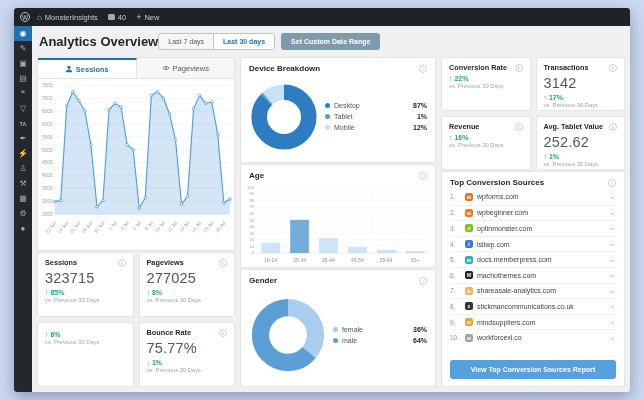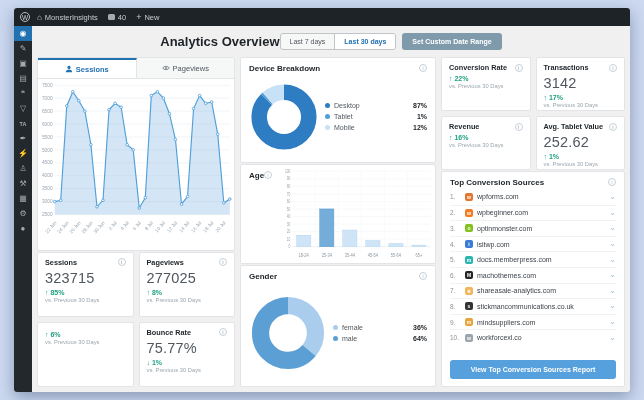--- a/index.html
+++ b/index.html
@@ -15,21 +15,21 @@
   .home-ico{font-size:8px}
   .bubble{width:7px;height:5.5px;background:#a7aaad;border-radius:1.5px;display:inline-block}
   .plus{font-size:9px;line-height:1}
   
   .wbody{flex:1;display:flex;min-height:0}
   .wpsidebar{flex:0 0 18px;background:#23282d;display:flex;flex-direction:column}
   .wp-icon{height:15px;display:flex;align-items:center;justify-content:center;color:#a7aaad;font-size:8px;cursor:pointer}
   .wp-icon.active{background:#2271b1;color:#fff}
   .wp-icon.txt{font-size:5.5px;font-weight:bold}
   .content{flex:1;padding:4px 5px 5px 5px;display:flex;flex-direction:column;min-width:0}
-  .content-header{display:flex;align-items:center;justify-content:center;padding:3px 2px 7px 2px}
+  .content-header{display:flex;align-items:center;justify-content:flex-start;padding:3px 2px 7px 2px}
   h1{font-size:13px;color:#1d2327;font-weight:bold}
   .controls{display:flex;gap:6px;align-items:center}
   .segmented{display:flex;border:1px solid #c3c4c7;border-radius:3px;overflow:hidden;background:#f6f7f7}
   .segmented button{font-size:7px;padding:4px 9px;border:none;background:transparent;color:#50575e;font-family:inherit;cursor:pointer}
   .segmented button.active{background:#fff;color:#2271b1;font-weight:bold;border-left:1px solid #c3c4c7}
   .custom-range{font-size:7px;font-weight:bold;color:#fff;background:#7f9aab;border:none;border-radius:3px;padding:5px 10px;font-family:inherit;cursor:pointer}
   
   .grid{display:flex;gap:5px;flex:1;min-height:0}
   .col{display:flex;flex-direction:column;gap:1px;min-height:0}
   .col1{flex:0 0 198px}.col2{flex:0 0 196px}.col3{flex:1}
@@ -38,35 +38,35 @@
   .tabs{display:flex;flex:0 0 21px;border-bottom:1px solid #e2e4e7}
   .tab{flex:1;display:flex;align-items:center;justify-content:center;gap:3px;font-size:7.5px;color:#50575e;
        background:#f6f7f7;border-right:1px solid #e2e4e7;cursor:pointer}
   .tab:last-child{border-right:none}
   .tab.active{background:#fff;color:#2271b1;font-weight:bold;border-top:2px solid #2271b1}
   .tab svg{width:8px;height:8px}
   .chart-card > svg{display:block;width:100%;flex:1}
   .metric-grid{display:grid;grid-template-columns:1fr 1fr;gap:5px;flex:1;min-height:0}
   .metric-grid.fixed{flex:0 0 113px}
   .metric-card{background:#fff;border:1px solid #e2e4e7;border-radius:2px;padding:5px 7px;overflow:hidden}
-  .metric-label{font-size:7.3px;font-weight:bold;color:#23282d;display:flex;justify-content:space-between;align-items:center}
+  .metric-label{font-size:7.3px;font-weight:bold;color:#23282d;display:flex;justify-content:space-between;align-items:flex-end}
   .metric-value{font-size:14.5px;color:#50575e;margin-top:3px;letter-spacing:.2px}
   .metric-change{font-size:7px;font-weight:bold;margin-top:3px;color:#1fa183}
   .metric-sub{font-size:5.8px;color:#9ba6ad;margin-top:1px}
   .info{width:8px;height:8px;border:1px solid #c5d0d8;border-radius:50%;color:#aebbc5;font-size:5px;display:flex;
         align-items:center;justify-content:center;flex:0 0 8px;cursor:pointer}
-  .card-head{display:flex;justify-content:space-between;padding:6px 8px 2px 8px}
+  .card-head{display:flex;justify-content:space-between;align-items:center;padding:6px 8px 2px 8px}
   .card-title{font-size:8px;font-weight:bold;color:#23282d}
   .donut-wrap{display:flex;align-items:center;padding:2px 8px 6px 6px;gap:4px;flex:1;min-height:0}
   .legend{flex:1;display:flex;flex-direction:column;gap:4px}
   .legend-row{display:flex;align-items:center;gap:4px;font-size:7px;color:#50575e}
   .legend-dot{width:5px;height:5px;border-radius:50%;flex:0 0 5px}
   .legend-val{margin-left:auto;font-weight:bold;color:#23282d}
   .device-card{flex:0 0 106px;display:flex;flex-direction:column}
-  .age-card{flex:0 0 100px;display:flex;flex-direction:row}
+  .age-card{flex:0 0 100px;display:flex;flex-direction:column}
   .age-card svg{display:block;width:100%;flex:1}
   .gender-card{flex:1;display:flex;flex-direction:column;min-height:0}
   .sources-card{flex:1;display:flex;flex-direction:column;min-height:0}
   .source-rows{flex:1;padding:0 8px;overflow:hidden}
   .source-row{display:flex;align-items:center;gap:4px;height:15.6px;border-top:1px solid #f0f2f4;font-size:7px;color:#3c434a;cursor:pointer}
   .source-row:first-child{border-top:none}
   .rank{color:#8a9298;flex:0 0 11px;font-size:6.5px}
   .favicon{width:8px;height:8px;border-radius:2px;color:#fff;font-size:5px;display:flex;align-items:center;justify-content:center;font-weight:bold;flex:0 0 8px}
   .chev{margin-left:auto;color:#9ec2dd;font-size:8px;line-height:1}
   .sources-btn{margin:3px 8px 7px 8px;flex:0 0 19px;background:#56a0dd;color:#fff;font-size:7px;font-weight:bold;

